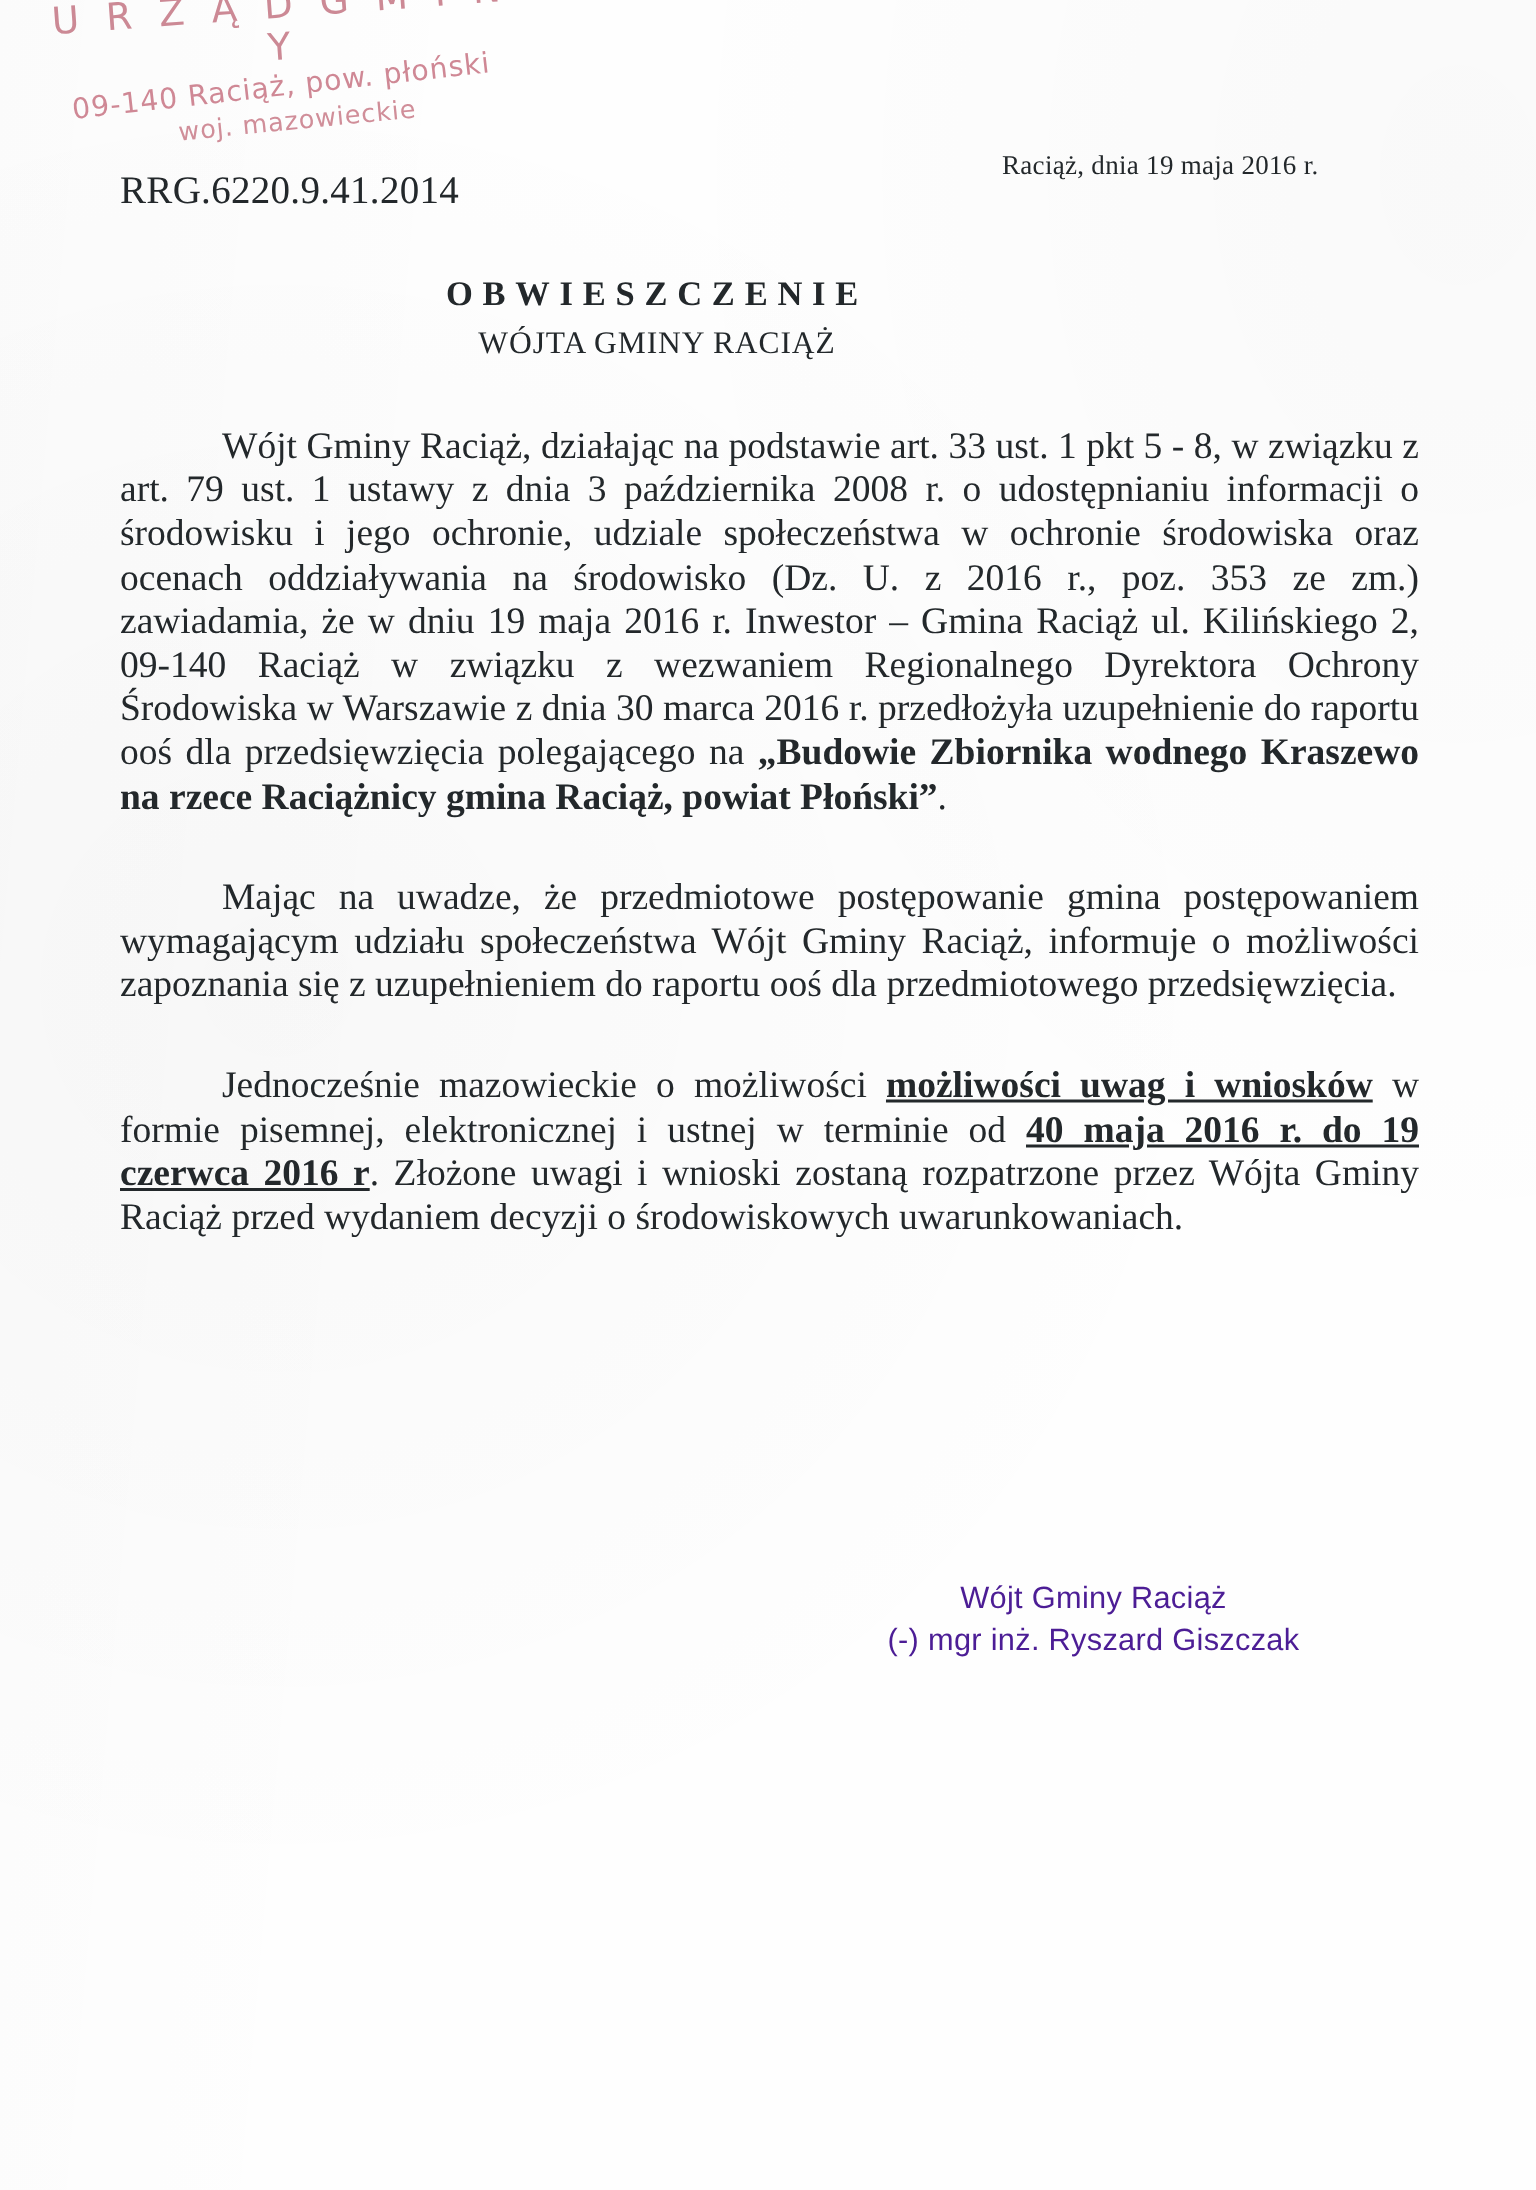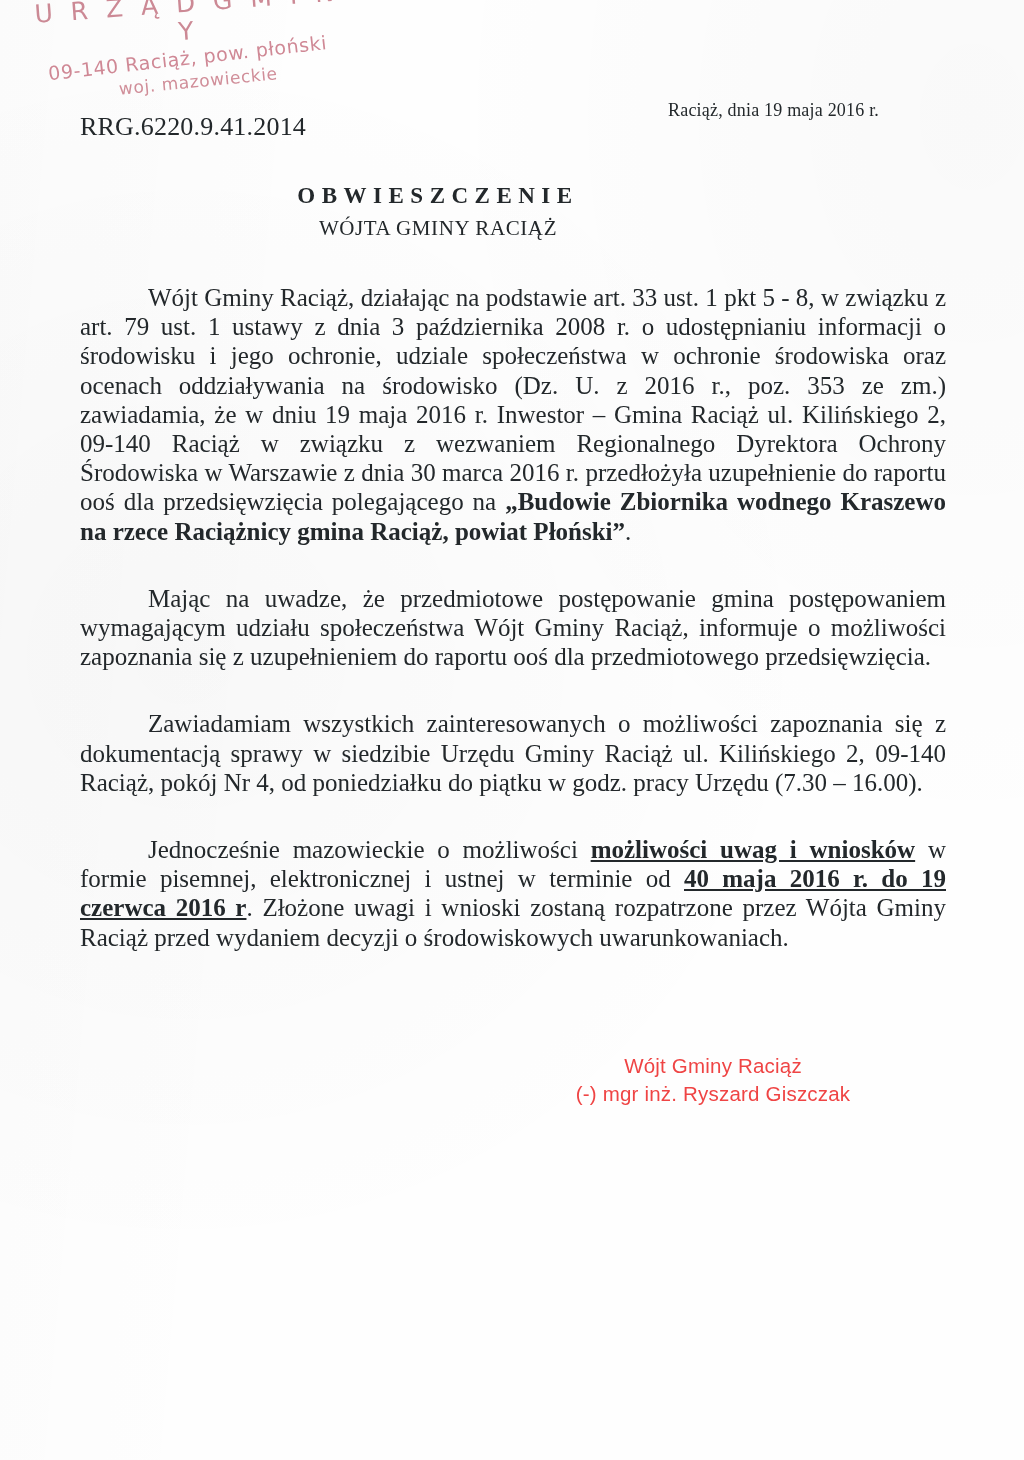--- a/index.html
+++ b/index.html
@@ -130,26 +130,26 @@
   .b { font-weight: bold; }
   .bu {
     font-weight: bold;
     text-decoration: underline;
     text-underline-offset: 2px;
   }
 
   
   .signature {
     position: absolute;
-    left: 548px;
+    left: 564px;
     top: 1052px;
     width: 330px;
     text-align: center;
     font-family: "Liberation Sans", "DejaVu Sans", sans-serif;
-    color: #ef4444;
+    color: #4c1d95;
   }
   .sig-line {
     font-size: 20.5px;
     line-height: 28px;
     letter-spacing: 0.2px;
     white-space: nowrap;
   }
 </style>
 </head>
 <body>
@@ -171,21 +171,20 @@
     <div class="doc-title">OBWIESZCZENIE</div>
     <div class="doc-subtitle">WÓJTA GMINY RACIĄŻ</div>
   </div>
 
   <div class="body-text">
 
     <p class="para gap-lg"><span>Wójt Gminy Raciąż, działając na podstawie art. 33 ust. 1 pkt 5 - 8, w związku z art. 79 ust. 1 ustawy z dnia 3 października 2008 r. o udostępnianiu informacji o środowisku i jego ochronie, udziale społeczeństwa w ochronie środowiska oraz ocenach oddziaływania na środowisko (Dz. U. z 2016 r., poz. 353 ze zm.) zawiadamia, że w dniu 19 maja 2016 r. Inwestor – Gmina Raciąż ul. Kilińskiego 2, 09-140 Raciąż w związku z wezwaniem Regionalnego Dyrektora Ochrony Środowiska w Warszawie z dnia 30 marca 2016 r. przedłożyła uzupełnienie do raportu ooś dla przedsięwzięcia polegającego na </span><span class="b">„Budowie Zbiornika wodnego Kraszewo na rzece Raciążnicy gmina Raciąż, powiat Płoński”</span><span>.</span></p>
 
     <p class="para gap-lg">Mając na uwadze, że przedmiotowe postępowanie gmina postępowaniem wymagającym udziału społeczeństwa Wójt Gminy Raciąż, informuje o możliwości zapoznania się z uzupełnieniem do raportu ooś dla przedmiotowego przedsięwzięcia.</p>
 
-    <p class="para gap-lg">Zawiadamiam wszystkich zainteresowanych o możliwości zapoznania się z dokumentacją sprawy w siedzibie Urzędu Gminy Raciąż ul. Kilińskiego 2, 09-140 Raciąż, pokój Nr 4, od poniedziałku do piątku w godz. pracy Urzędu (7.30 – 16.00).</p>
 
     <p class="para"><span>Jednocześnie mazowieckie o możliwości </span><span class="bu">możliwości uwag i wniosków</span><span> w formie pisemnej, elektronicznej i ustnej w terminie od </span><span class="bu">40 maja 2016 r. do 19 czerwca 2016 r</span><span>. Złożone uwagi i wnioski zostaną rozpatrzone przez Wójta Gminy Raciąż przed wydaniem decyzji o środowiskowych uwarunkowaniach.</span></p>
 
   </div>
 
   <div class="signature">
     <div class="sig-line">Wójt Gminy Raciąż</div>
     <div class="sig-line">(-) mgr inż. Ryszard Giszczak</div>
   </div>
 

